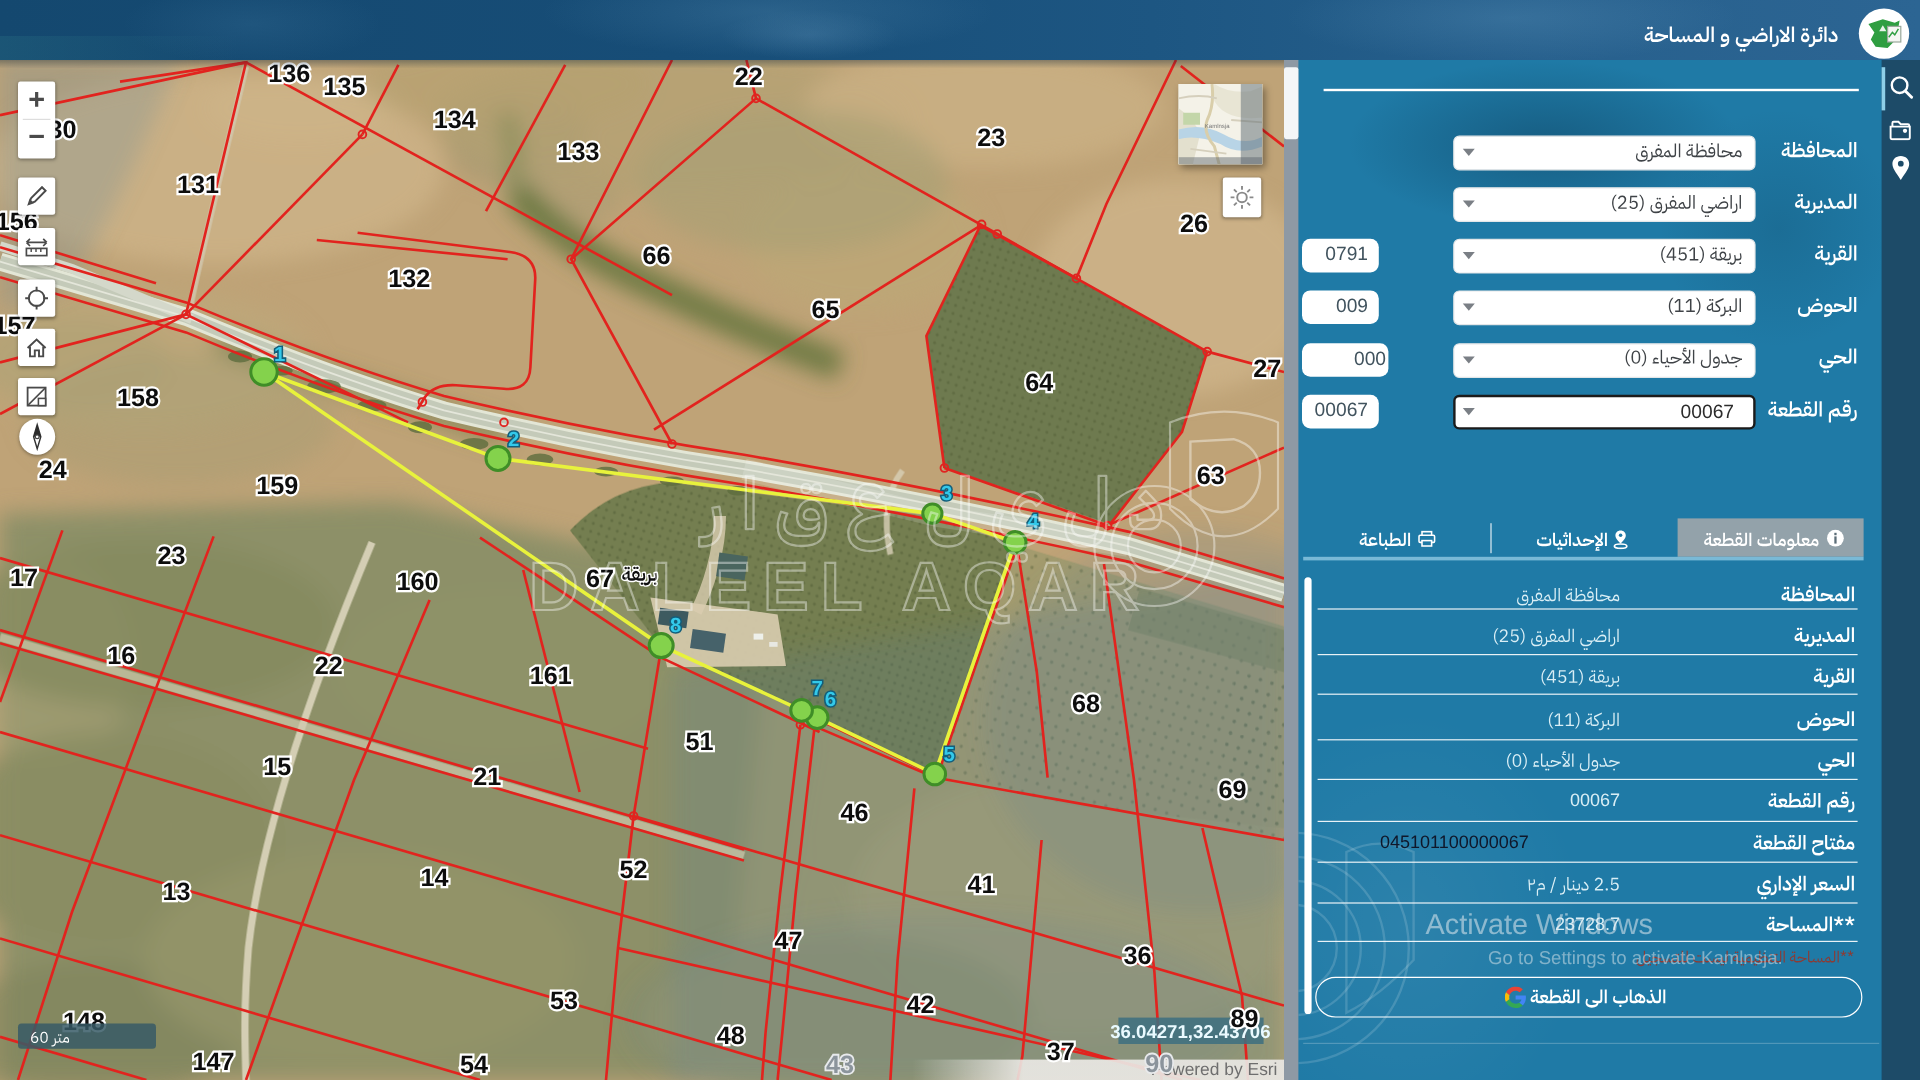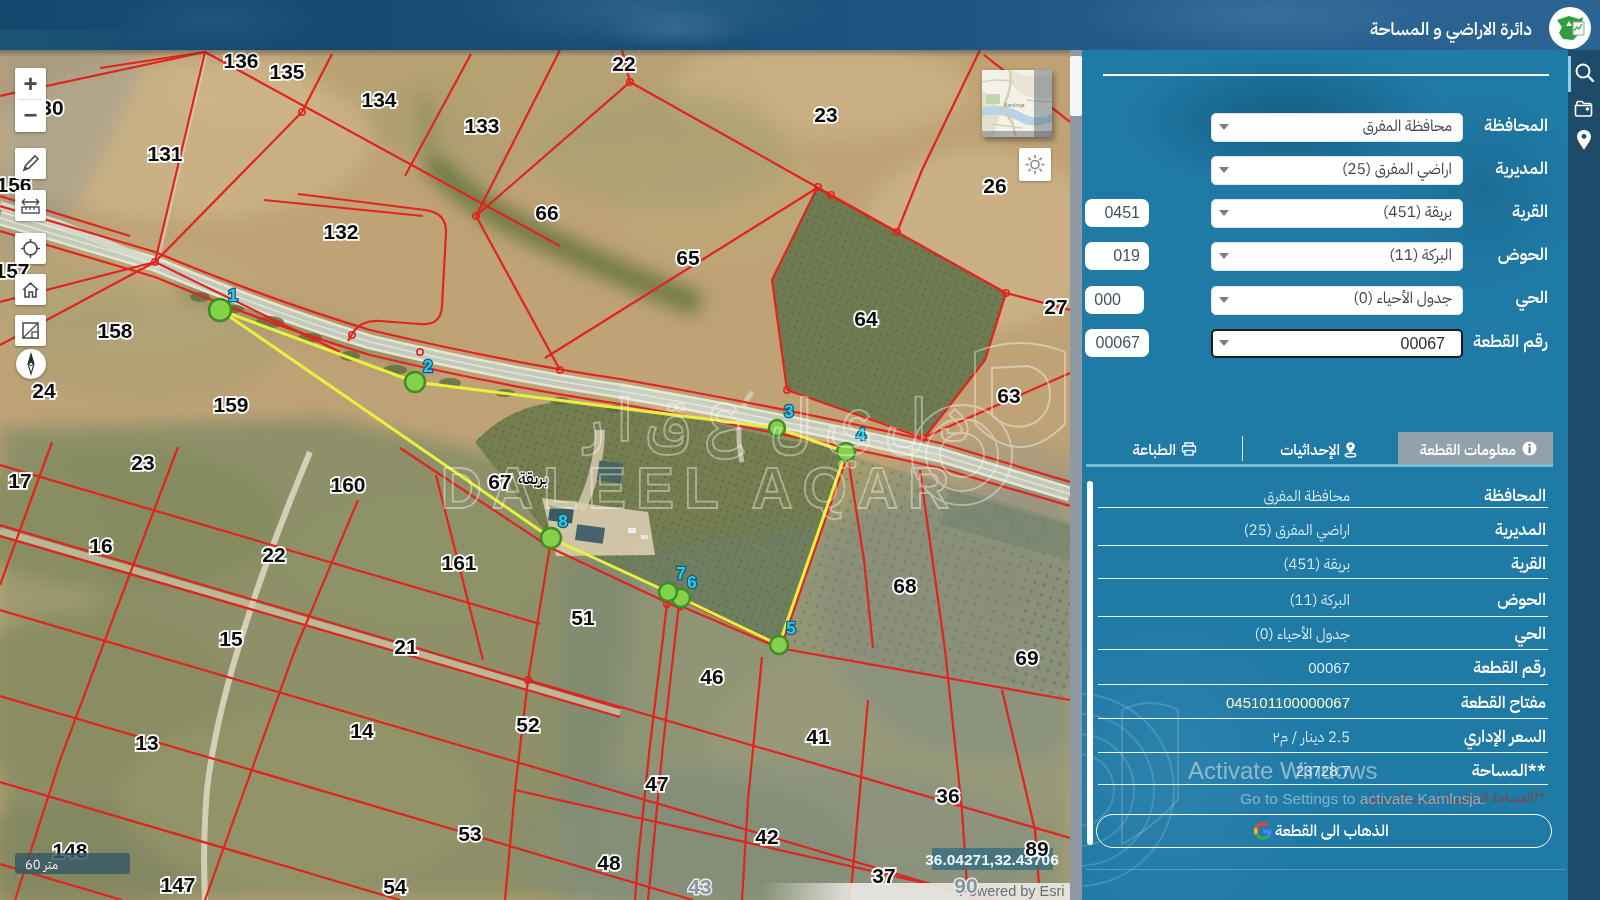--- a/index.html
+++ b/index.html
@@ -316,25 +316,25 @@
 
  <div class="abs" style="left:1211px;top:242px;width:252px;height:29px;background:#fff;border-radius:5px;border:1px solid #e3e6e8;z-index:6"></div>
  <div class="abs" style="left:1219px;top:253px;width:0;height:0;border-left:5px solid transparent;border-right:5px solid transparent;border-top:6px solid #7a7f85;z-index:7"></div>
 
  <div class="abs" style="left:1211px;top:286px;width:252px;height:29px;background:#fff;border-radius:5px;border:1px solid #e3e6e8;z-index:6"></div>
  <div class="abs" style="left:1219px;top:297px;width:0;height:0;border-left:5px solid transparent;border-right:5px solid transparent;border-top:6px solid #7a7f85;z-index:7"></div>
 
  <div class="abs" style="left:1211px;top:329px;width:252px;height:29px;background:#fff;border-radius:5px;border:2px solid #1b1b1b;z-index:6"></div>
  <div class="abs" style="left:1219px;top:340px;width:0;height:0;border-left:5px solid transparent;border-right:5px solid transparent;border-top:6px solid #7a7f85;z-index:7"></div>
 
- <div class="abs" style="left:1085px;top:199px;width:64px;height:28px;z-index:6;background:#fff;border-radius:7px;color:#41535e;font-size:16px;line-height:28px;text-align:right;padding-right:9px">0451</div>
-
- <div class="abs" style="left:1085px;top:242px;width:64px;height:28px;z-index:6;background:#fff;border-radius:7px;color:#41535e;font-size:16px;line-height:28px;text-align:right;padding-right:9px">019</div>
-
- <div class="abs" style="left:1085px;top:286px;width:59px;height:28px;z-index:6;background:#fff;border-radius:7px;color:#41535e;font-size:16px;line-height:28px;text-align:right;padding-right:23px">000</div>
+ <div class="abs" style="left:1085px;top:199px;width:64px;height:28px;z-index:6;background:#fff;border-radius:7px;color:#41535e;font-size:16px;line-height:28px;text-align:right;padding-right:9px">0791</div>
+
+ <div class="abs" style="left:1085px;top:242px;width:64px;height:28px;z-index:6;background:#fff;border-radius:7px;color:#41535e;font-size:16px;line-height:28px;text-align:right;padding-right:9px">009</div>
+
+ <div class="abs" style="left:1085px;top:286px;width:72px;height:28px;z-index:6;background:#fff;border-radius:7px;color:#41535e;font-size:16px;line-height:28px;text-align:right;padding-right:2px">000</div>
 
  <div class="abs" style="left:1085px;top:329px;width:64px;height:28px;z-index:6;background:#fff;border-radius:7px;color:#41535e;font-size:16px;line-height:28px;text-align:right;padding-right:9px">00067</div>
 
 <div class="abs" style="left:1211px;top:329px;width:244px;height:29px;color:#2c2c2c;font-size:16px;line-height:29px;text-align:right;padding-right:10px;z-index:6">00067</div>
 
 <div class="abs" style="left:1398px;top:432px;width:155px;height:32px;background:#93a2aa;z-index:5"></div>
 
 <svg class="abs" style="left:1522px;top:441px;z-index:6" width="15" height="15" viewBox="0 0 15 15">
     <circle cx="7.5" cy="7.5" r="7" fill="#fff"></circle>
     <rect x="6.6" y="6" width="1.9" height="6" fill="#5b6d77"></rect>
@@ -364,21 +364,21 @@
  <div class="abs" style="left:1098px;top:578px;width:450px;height:1px;background:rgba(255,255,255,.9);z-index:5"></div>
  <div class="abs" style="left:1098px;top:616px;width:450px;height:1px;background:rgba(255,255,255,.9);z-index:5"></div>
  <div class="abs" style="left:1098px;top:649px;width:450px;height:1px;background:rgba(255,255,255,.9);z-index:5"></div>
  <div class="abs" style="left:1098px;top:684px;width:450px;height:1px;background:rgba(255,255,255,.9);z-index:5"></div>
  <div class="abs" style="left:1098px;top:718px;width:450px;height:1px;background:rgba(255,255,255,.9);z-index:5"></div>
  <div class="abs" style="left:1098px;top:752px;width:450px;height:1px;background:rgba(255,255,255,.9);z-index:5"></div>
  <div class="abs" style="left:1098px;top:784px;width:450px;height:1px;background:rgba(255,255,255,.9);z-index:5"></div>
 
 <div class="abs" style="left:1150px;top:659px;width:200px;color:#d9eef5;font-size:15px;text-align:right;z-index:6">00067</div>
 
-<div class="abs" style="left:1150px;top:694px;width:200px;color:#fef9c3;font-size:15px;text-align:right;z-index:6">045101100000067</div>
+<div class="abs" style="left:1150px;top:694px;width:200px;color:#0f172a;font-size:15px;z-index:6">045101100000067</div>
 
 <div class="abs" style="left:1150px;top:762px;width:200px;color:#d9eef5;font-size:15px;text-align:right;z-index:6">23728.7</div>
 
 <div class="abs" style="left:1096px;top:814px;width:456px;height:34px;border:1.5px solid #fff;border-radius:17px;z-index:6"></div>
 
 <svg class="abs" style="left:1254px;top:822px;z-index:7" width="18" height="18" viewBox="0 0 48 48">
     <path fill="#EA4335" d="M24 9.5c3.54 0 6.71 1.22 9.21 3.6l6.85-6.85C35.9 2.38 30.47 0 24 0 14.62 0 6.51 5.38 2.56 13.22l7.98 6.19C12.43 13.72 17.74 9.5 24 9.5z"></path>
     <path fill="#4285F4" d="M46.98 24.55c0-1.57-.15-3.09-.38-4.55H24v9.02h12.94c-.58 2.96-2.26 5.48-4.78 7.18l7.73 6c4.51-4.18 7.09-10.36 7.09-17.65z"></path>
     <path fill="#FBBC05" d="M10.53 28.59c-.48-1.45-.76-2.99-.76-4.59s.27-3.14.76-4.59l-7.98-6.19C.92 16.46 0 20.12 0 24c0 3.88.92 7.54 2.56 10.78l7.97-6.19z"></path>
     <path fill="#34A853" d="M24 48c6.48 0 11.93-2.13 15.89-5.81l-7.73-6c-2.15 1.45-4.92 2.3-8.16 2.3-6.26 0-11.57-4.22-13.47-9.91l-7.98 6.19C6.51 42.62 14.62 48 24 48z"></path>

